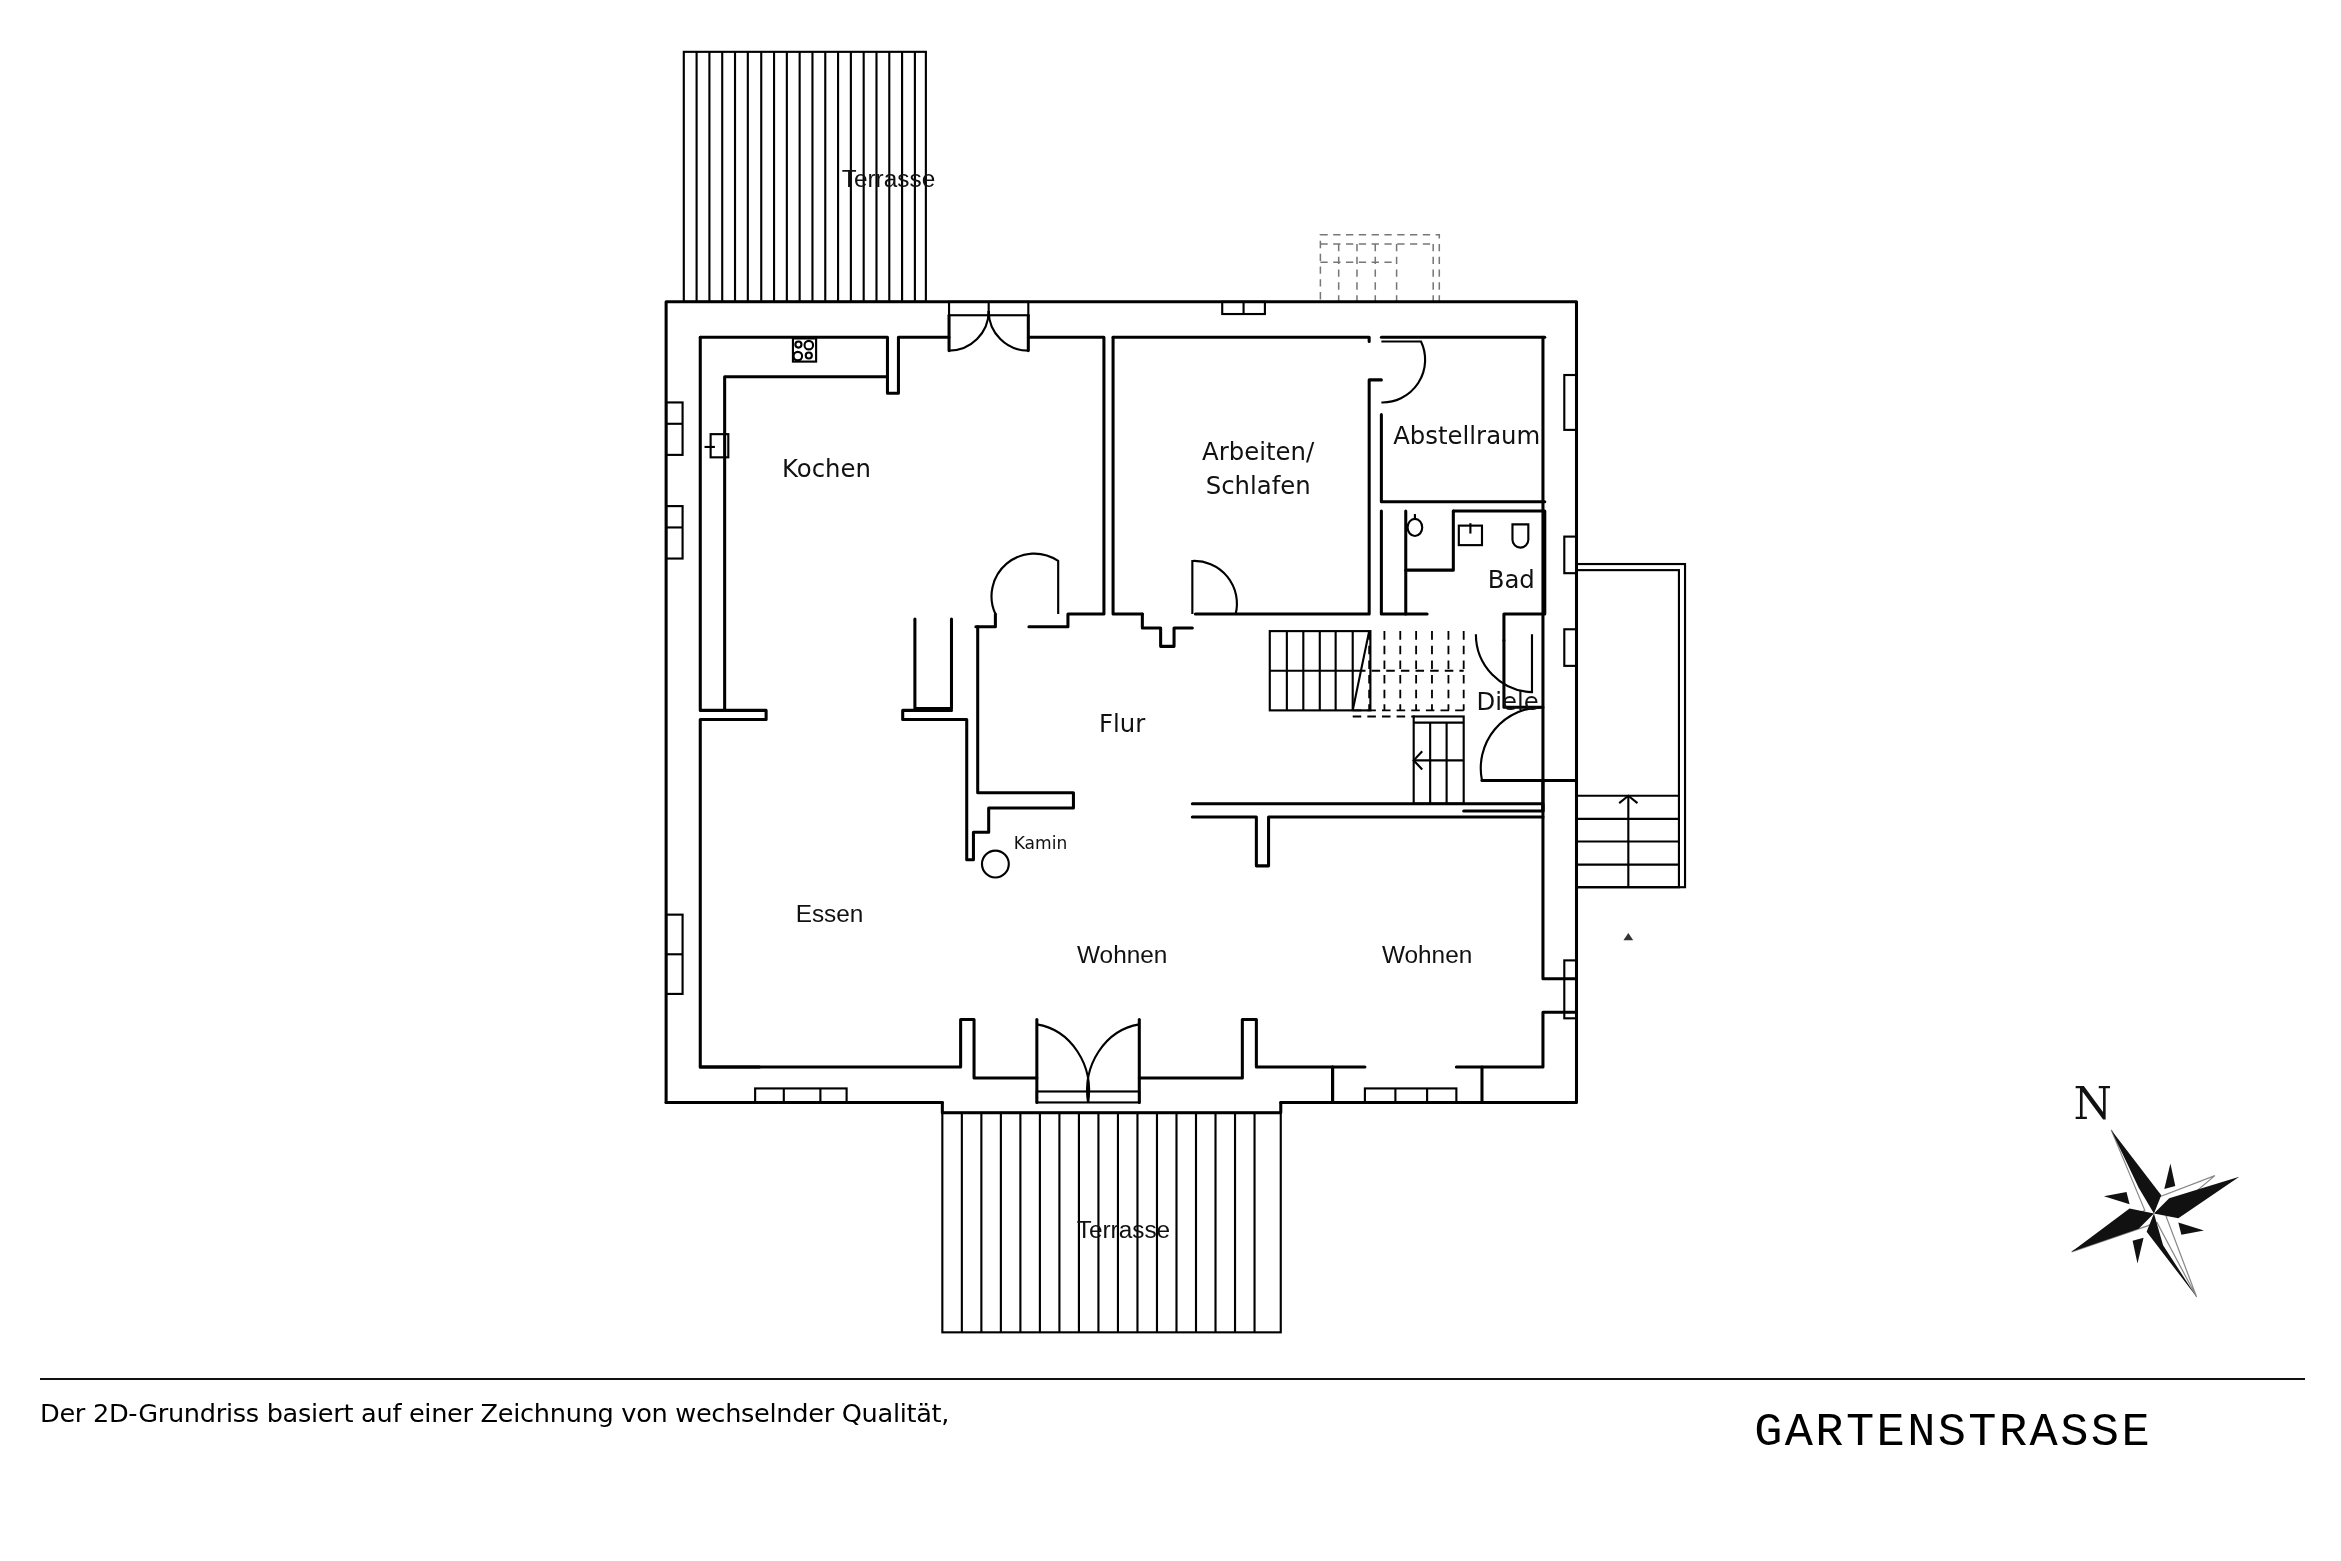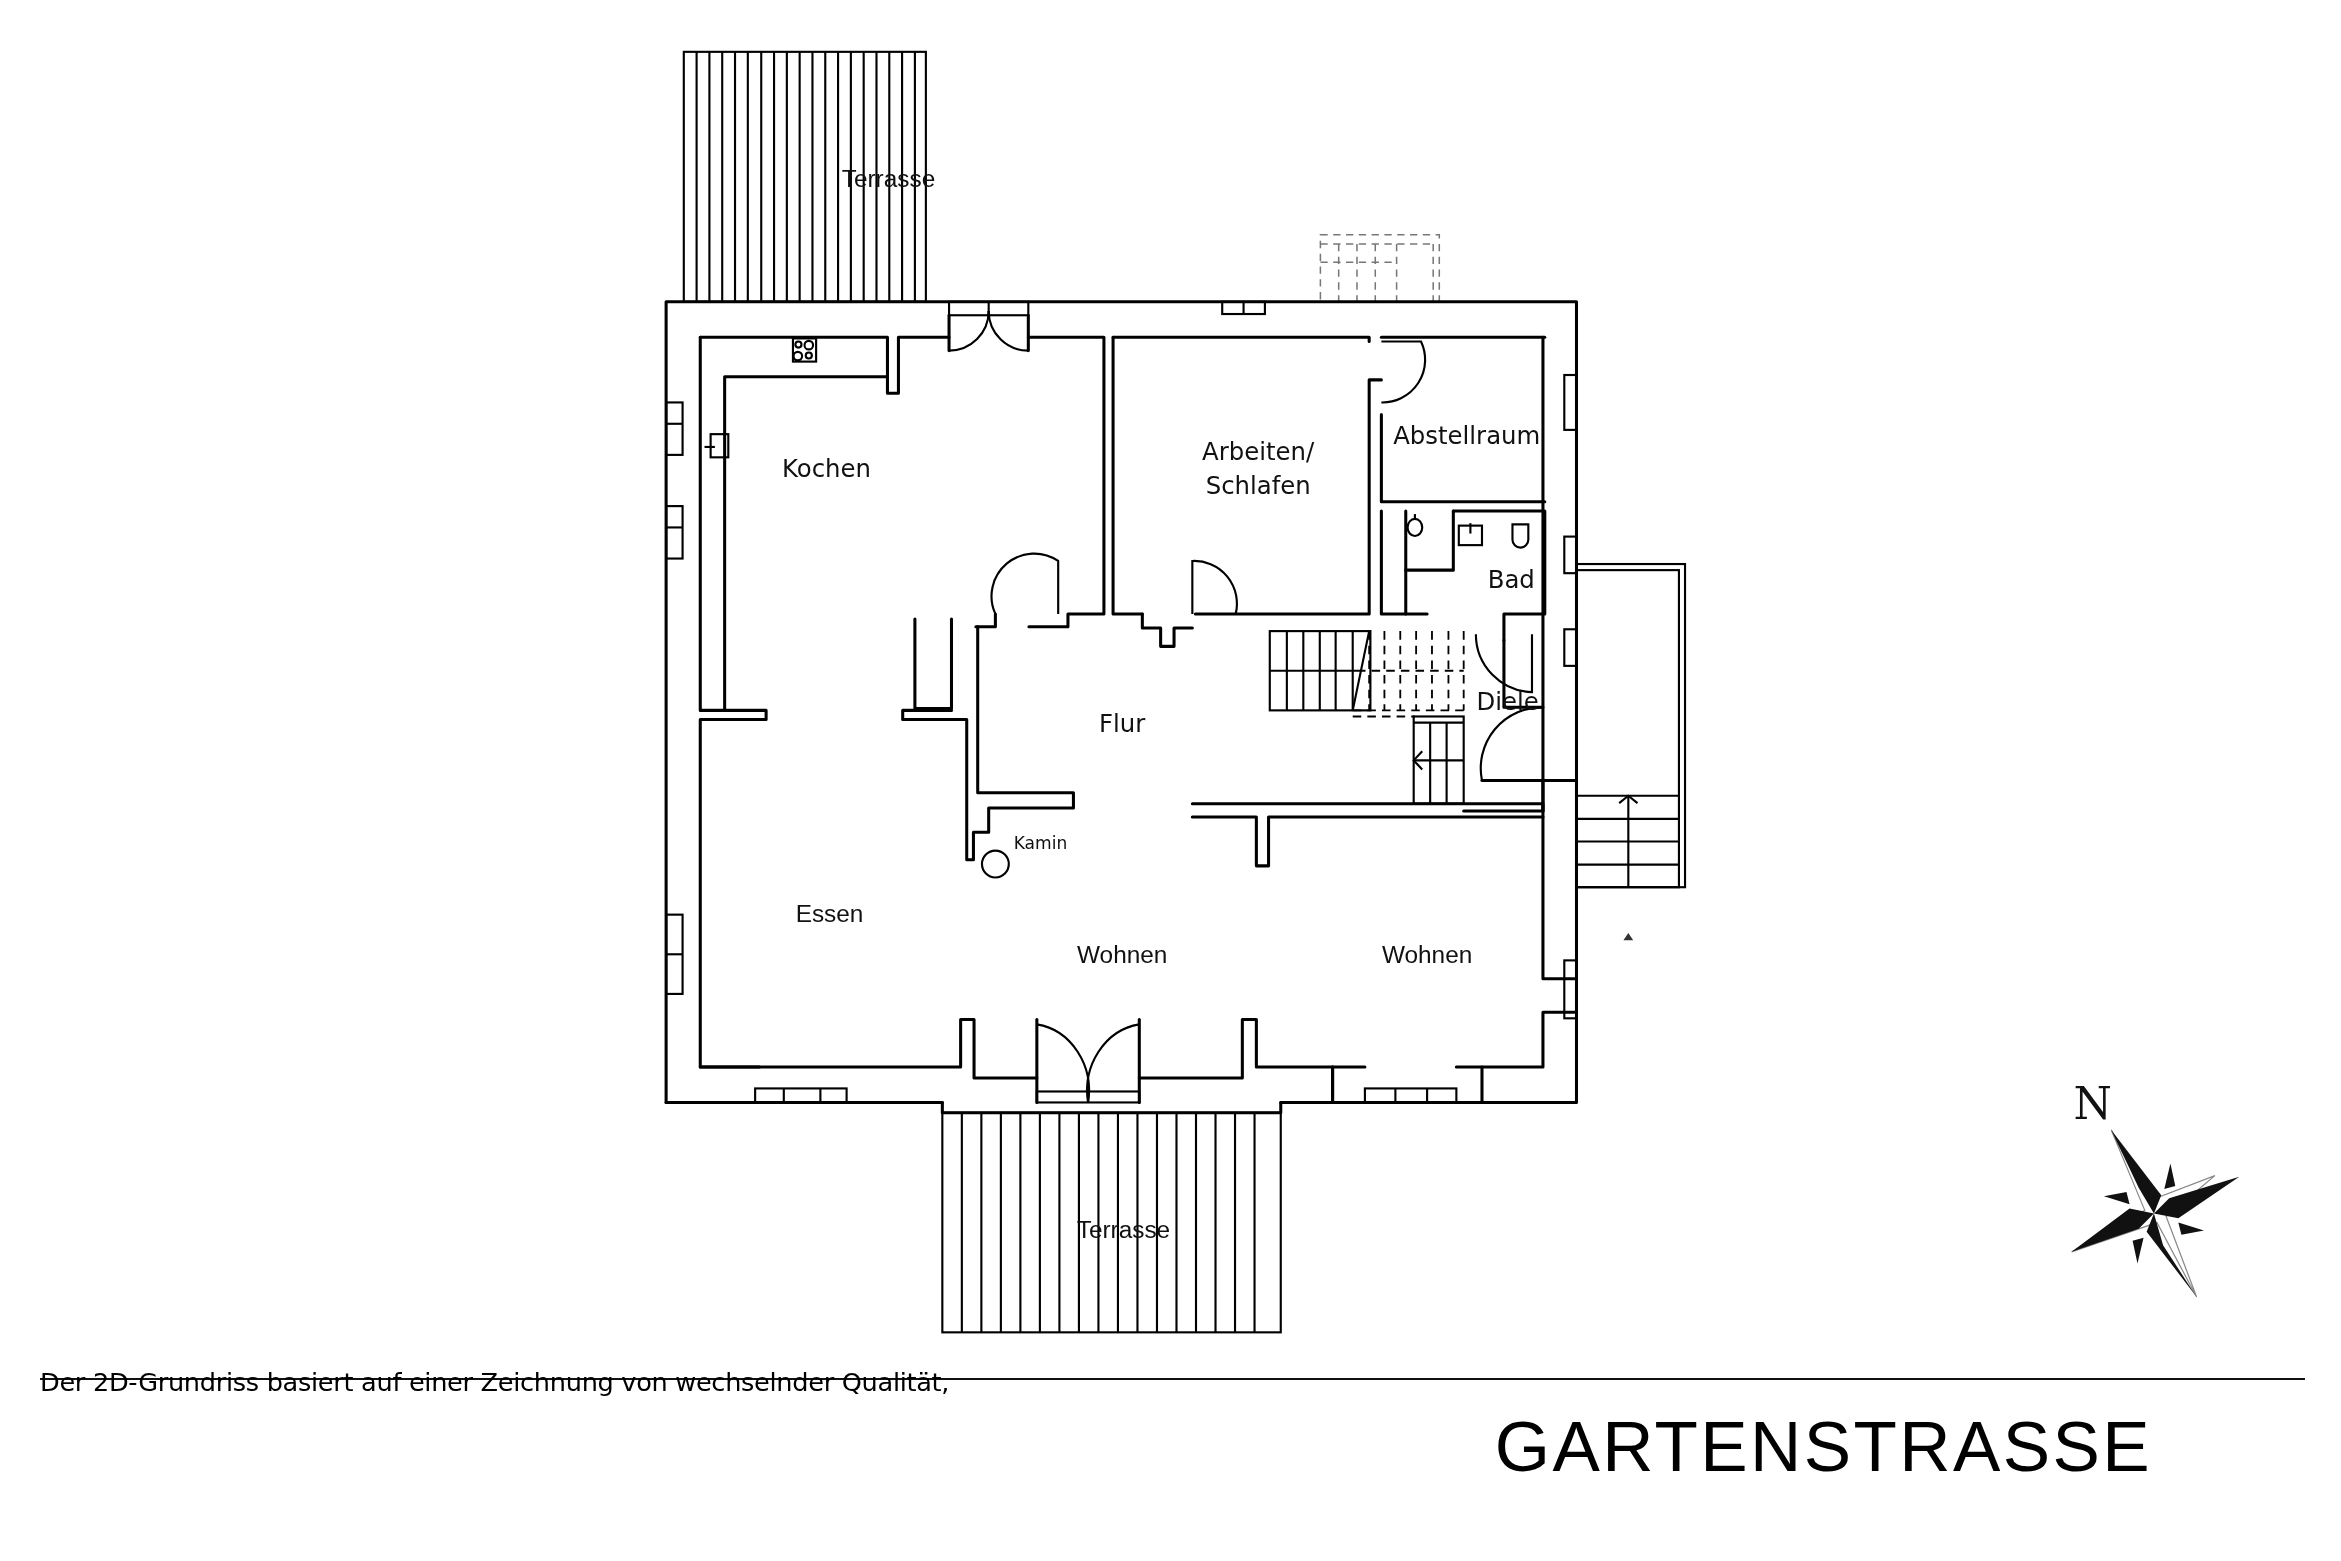--- a/index.html
+++ b/index.html
@@ -6,23 +6,23 @@
   body { width:2342px; height:1561px; position:relative; overflow:hidden; font-family:"Liberation Sans", sans-serif; }
   svg { position:absolute; left:0; top:0; }
   .w { fill:none; stroke:#000; stroke-width:5; stroke-linejoin:round; stroke-linecap:round; }
   .t { fill:none; stroke:#000; stroke-width:3.5; }
   .d { fill:none; stroke:#000; stroke-width:3; stroke-dasharray:14 10; }
   .dl { fill:none; stroke:#777; stroke-width:2.5; stroke-dasharray:12 9; }
   .room { font-family:"DejaVu Sans", sans-serif; font-size:40px; fill:#111; }
   .roomc { font-family:"Liberation Sans", sans-serif; font-size:40px; fill:#111; }
   .small { font-family:"DejaVu Sans", sans-serif; font-size:28px; fill:#111; }
   .north { font-family:"DejaVu Serif", serif; font-size:72px; fill:#111; }
-  .footer-text { position:absolute; left:40px; top:1366px; font-family:"DejaVu Sans", sans-serif; font-size:25.6px; line-height:33px; color:#000; letter-spacing:-0.3px; }
+  .footer-text { position:absolute; left:40px; top:1397px; font-family:"DejaVu Sans", sans-serif; font-size:25.6px; line-height:33px; color:#000; letter-spacing:-0.3px; }
   .footer-text div { white-space:nowrap; }
-  .title { position:absolute; right:190px; top:1406px; font-family:Liberation Sans, sans-serif; font-size:71px; letter-spacing:2.4px; color:#000; }
+  .title { position:absolute; right:190px; top:1406px; font-family:Liberation Mono, monospace; font-size:47px; letter-spacing:2.4px; color:#000; }
   .divider { position:absolute; left:40px; top:1378px; width:2265px; height:2.4px; background:#111; }
 </style>
 </head>
 <body>
 
 <svg width="2342" height="1561" viewBox="0 0 3840 2560" xmlns="http://www.w3.org/2000/svg">
 
   <g>
     <rect class="t" x="1121" y="85" width="397" height="410"></rect>
     <g class="t">

